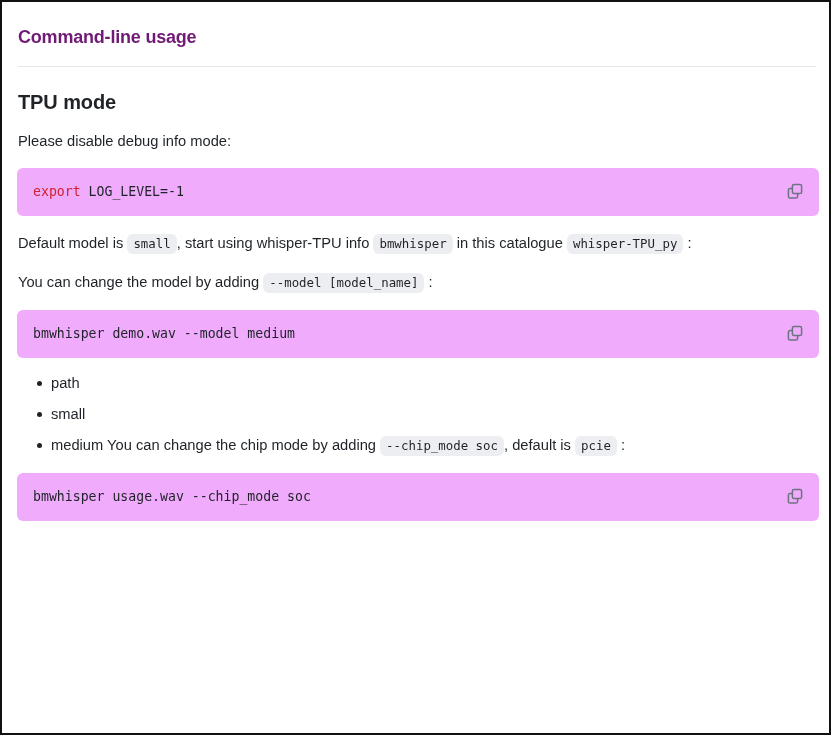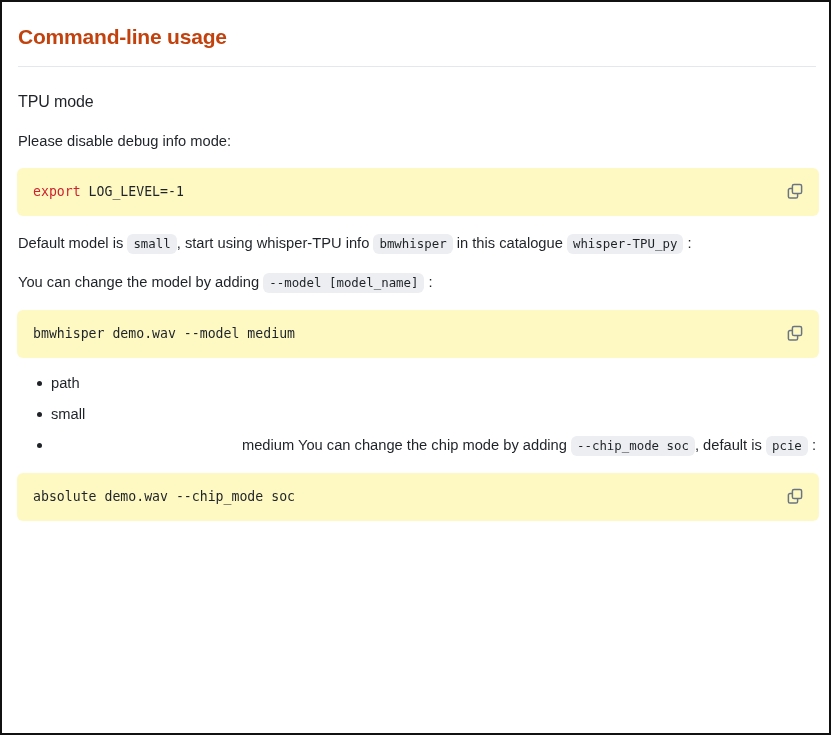--- a/index.html
+++ b/index.html
@@ -20,34 +20,34 @@
     background: #ffffff;
     border: 2px solid #111111;
     overflow: hidden;
   }
   .content {
     box-sizing: border-box;
     padding: 10px 13px 0 14px;
   }
 
   h1.doc-title {
-    font-size: 21px;
+    font-size: 18px;
     line-height: 30px;
     font-weight: bold;
-    color: #c2410c;
+    color: #701a75;
     letter-spacing: -0.2px;
     margin: 10px 0 0 2px;
     padding: 0 0 14px 0;
     border-bottom: 1px solid #e4e7eb;
   }
 
   h2.section-title {
-    font-size: 16px;
+    font-size: 20px;
     line-height: 24px;
-    font-weight: normal;
+    font-weight: bold;
     color: #1f2328;
     letter-spacing: -0.1px;
     margin: 23px 0 0 2px;
     padding: 0;
   }
 
   p.para {
     font-size: 14.7px;
     line-height: 22px;
     color: #1f2328;
@@ -62,21 +62,21 @@
     background: #eceef1;
     border-radius: 6px;
     padding: 2px 6px 3px 6px;
     color: #1f2328;
     white-space: nowrap;
   }
 
   .codeblock {
     position: relative;
     box-sizing: border-box;
-    background: #fef9c3;
+    background: #f0abfc;
     border-radius: 6px;
     margin: 16px 0 0 1px;
     width: 802px;
     min-height: 48px;
     padding: 14px 46px 14px 16px;
   }
   .codeblock pre {
     margin: 0;
     font-family: "DejaVu Sans Mono", "Liberation Mono", monospace;
     font-size: 13.2px;
@@ -109,21 +109,21 @@
     list-style: none;
   }
   ul.model-list li {
     position: relative;
     font-size: 14.7px;
     line-height: 22px;
     color: #1f2328;
     margin: 0 0 9px 0;
     padding: 0;
   }
-  ul.model-list li:last-child { margin-bottom: 2px; text-align: right; }
+  ul.model-list li:last-child { margin-bottom: 2px; }
   ul.model-list li::before {
     content: "";
     position: absolute;
     left: -14px;
     top: 9px;
     width: 5px;
     height: 5px;
     border-radius: 50%;
     background: #1f2328;
   }
@@ -194,21 +194,21 @@
       </li>
       <li>
         <span>medium You can change the chip mode by adding</span>
         <code class="inline">--chip_mode soc</code><span>, default is</span>
         <code class="inline">pcie</code>
         <span>:</span>
       </li>
     </ul>
 
     <div class="codeblock">
-      <pre><span>absolute demo.wav --chip_mode soc</span></pre>
+      <pre><span>bmwhisper usage.wav --chip_mode soc</span></pre>
       <button class="copy-btn" aria-label="copy">
         <span>
           <svg width="16" height="16" viewBox="0 0 16 16" fill="none" xmlns="http://www.w3.org/2000/svg">
             <rect x="5.4" y="1.4" width="9.2" height="9.2" rx="1.6" stroke="#6b7481" stroke-width="1.5"></rect>
             <path d="M10.6 11.1v2.3a1.6 1.6 0 0 1-1.6 1.6H3.0a1.6 1.6 0 0 1-1.6-1.6V7.1a1.6 1.6 0 0 1 1.6-1.6h2.3" stroke="#6b7481" stroke-width="1.5" stroke-linecap="round" stroke-linejoin="round"></path>
           </svg>
         </span>
       </button>
     </div>
 

